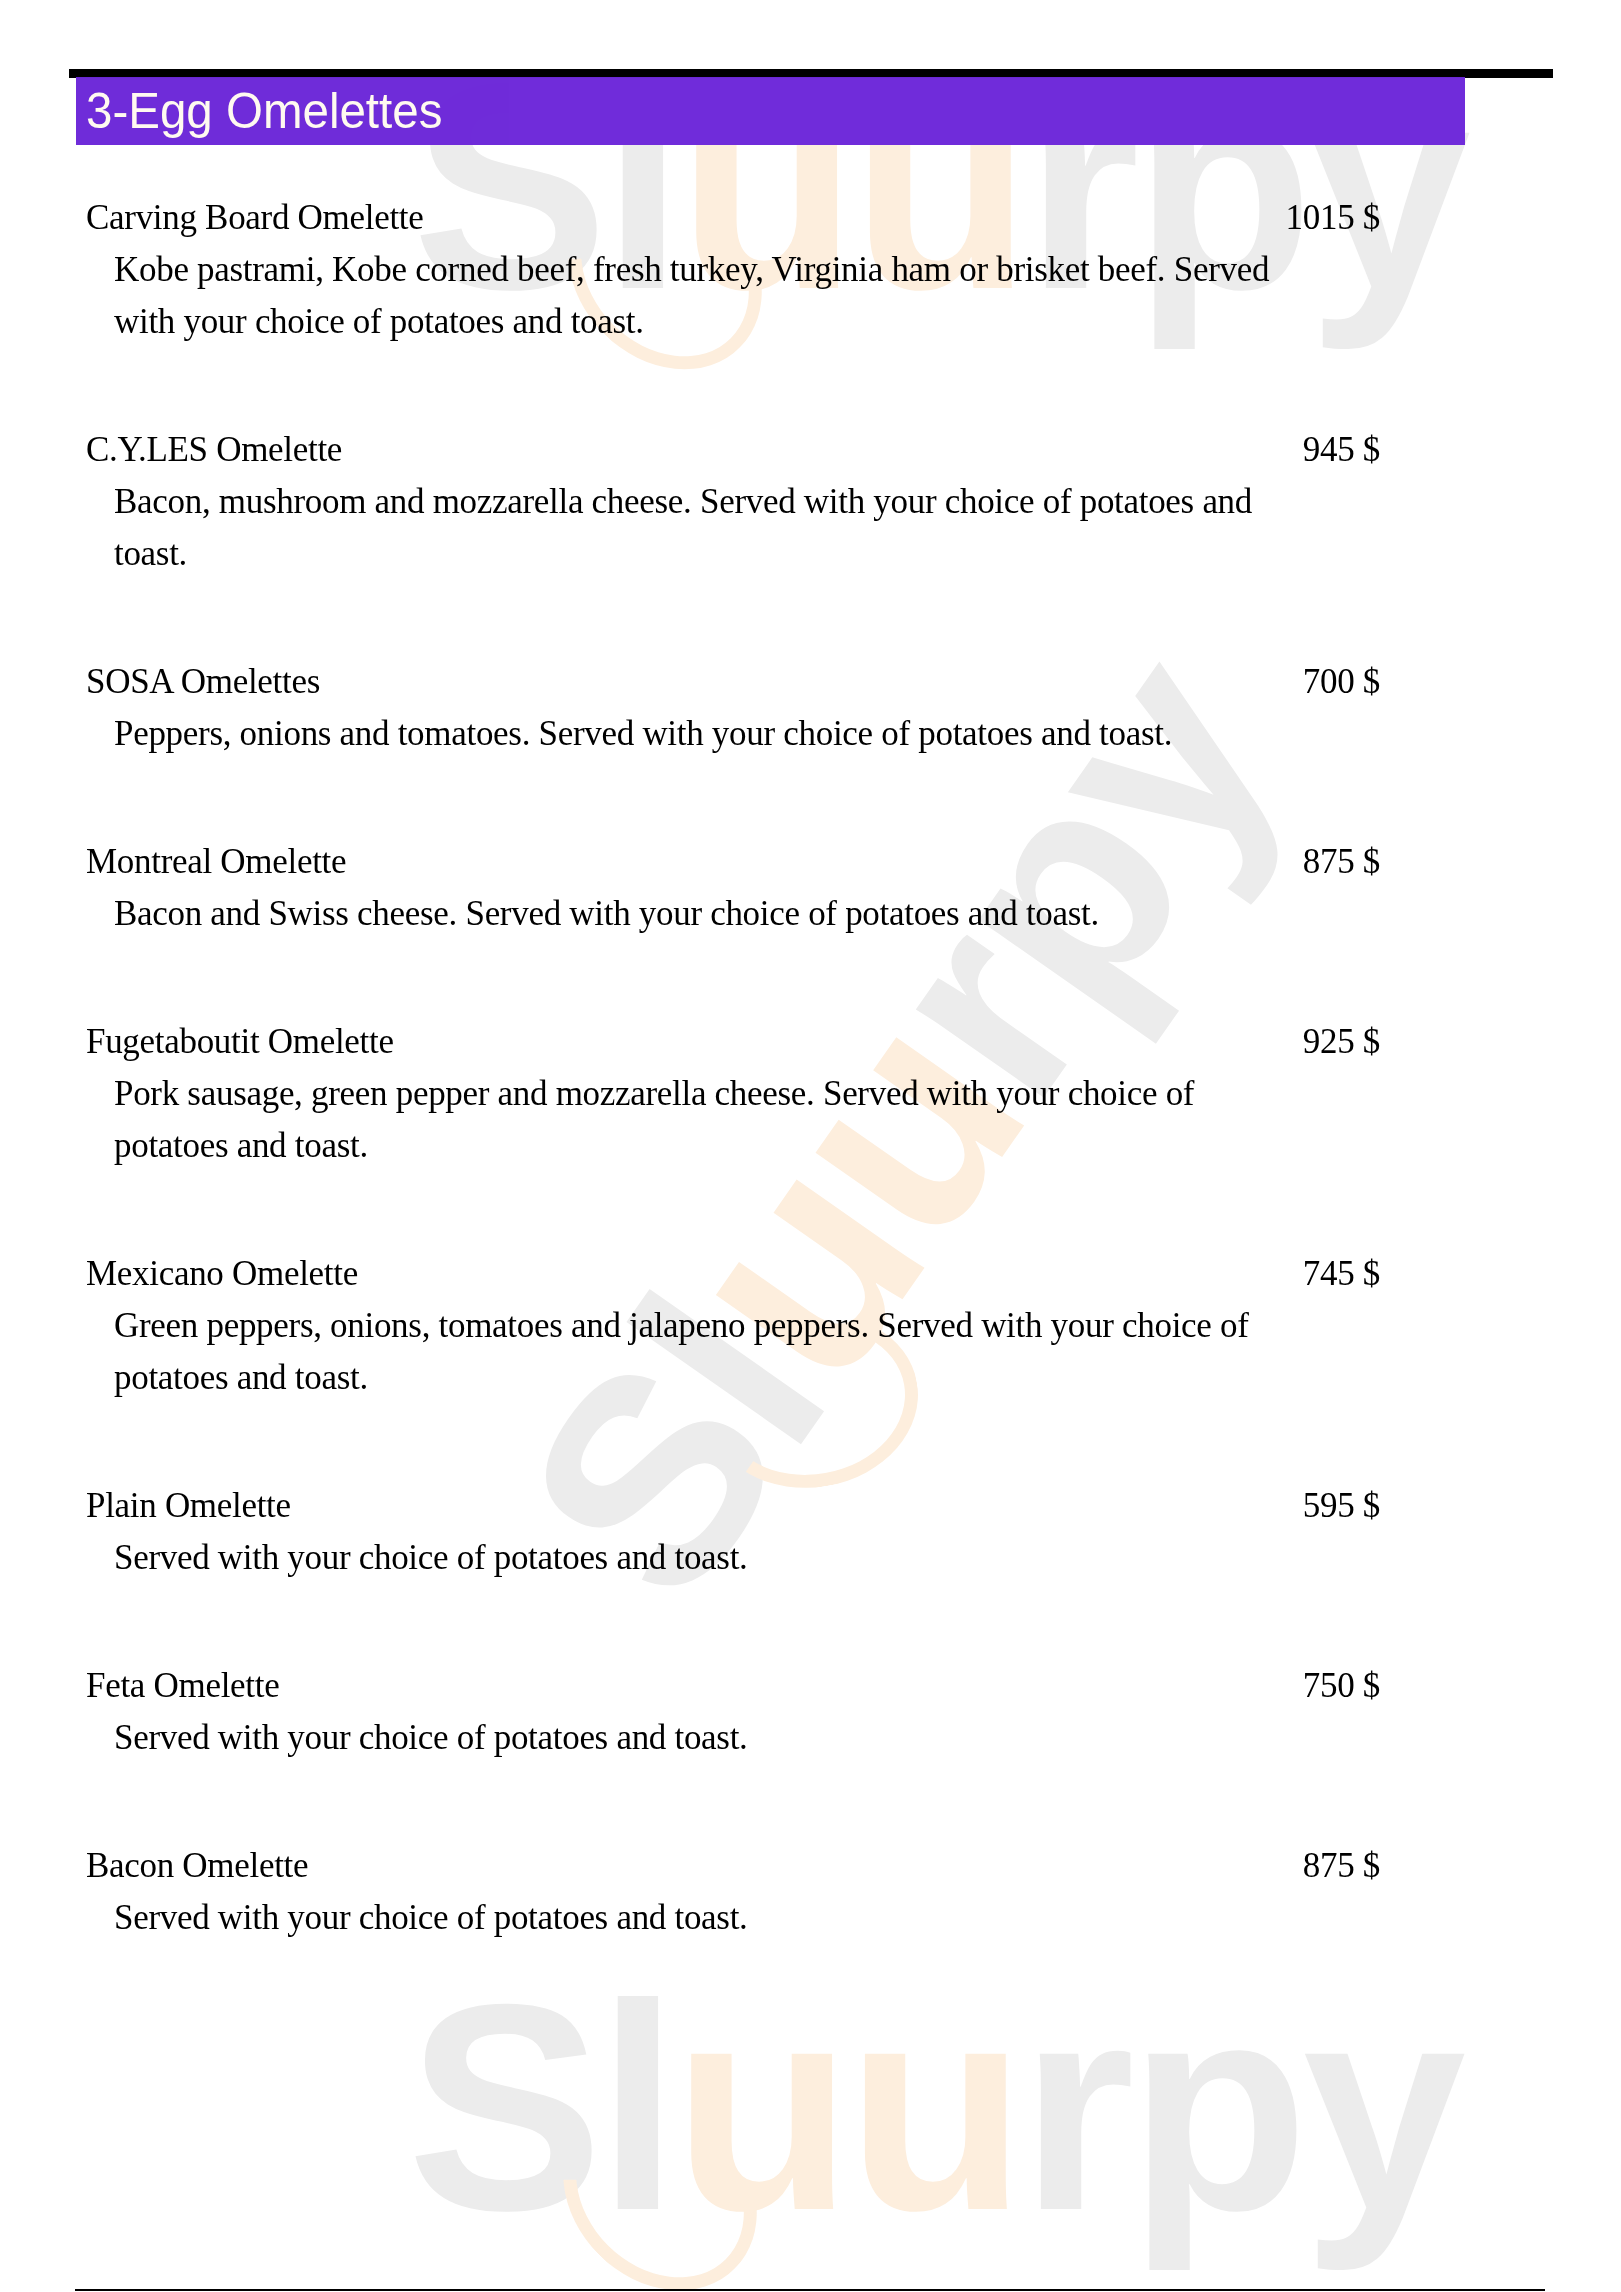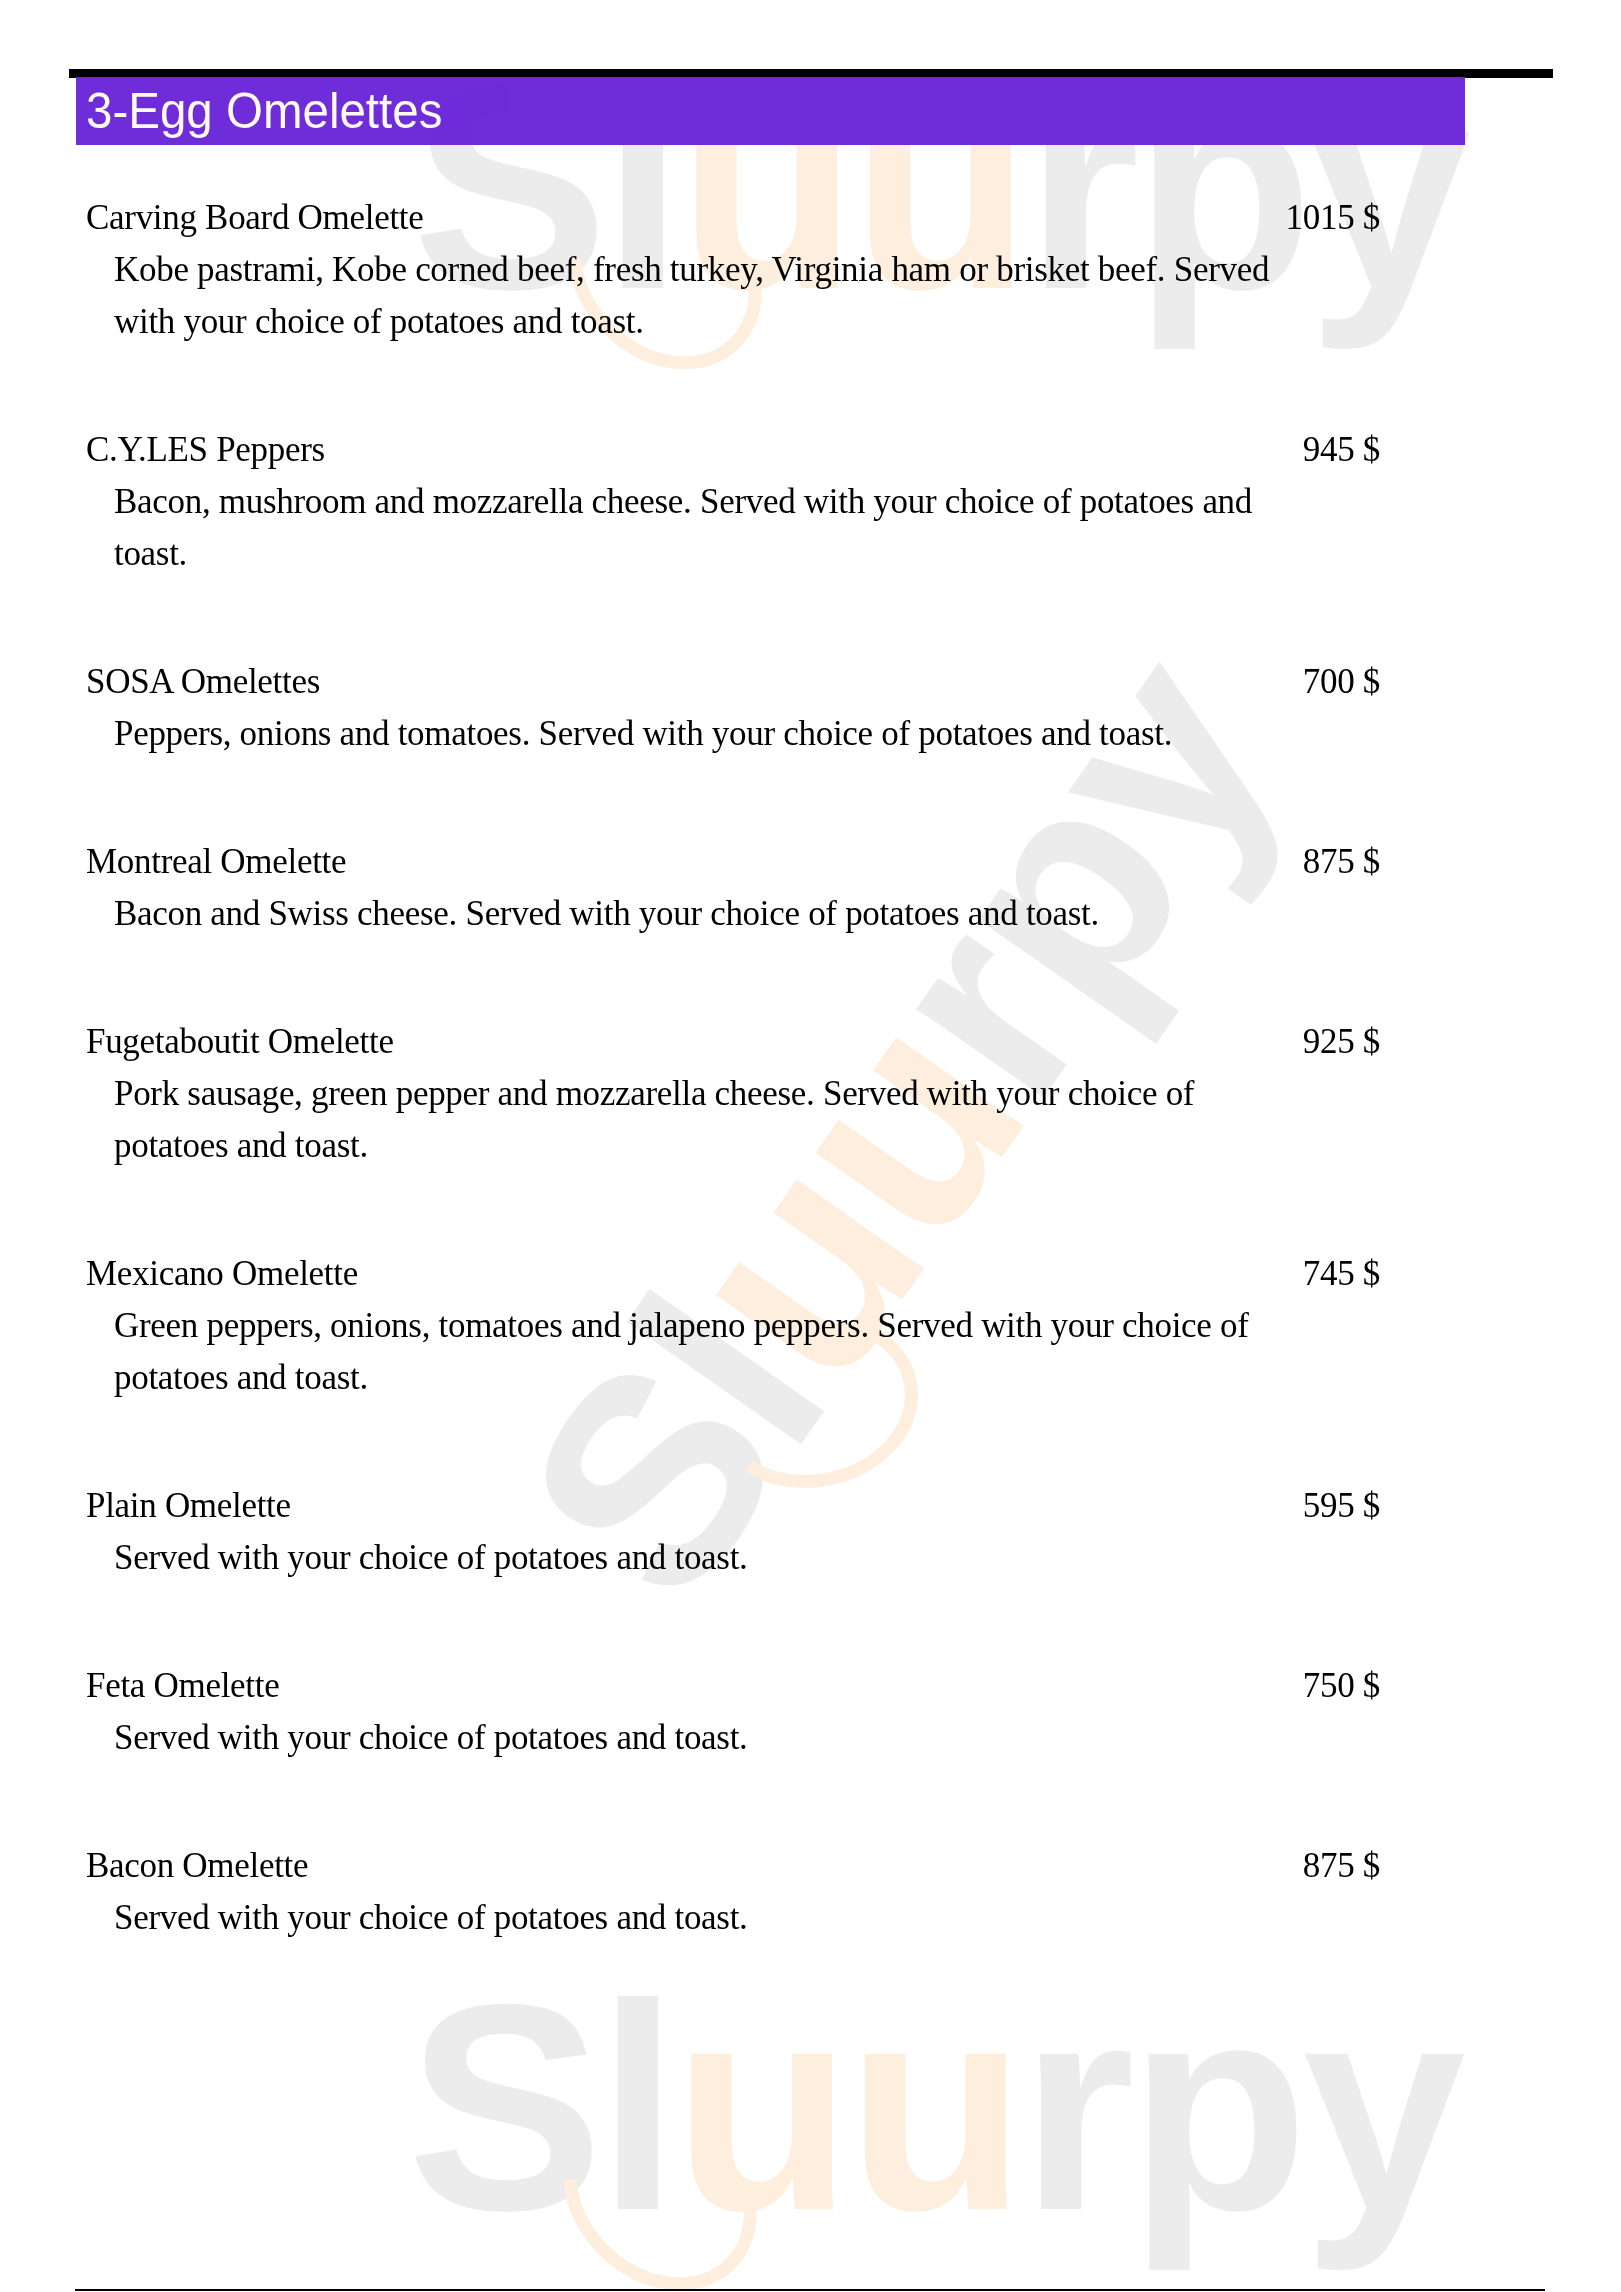--- a/index.html
+++ b/index.html
@@ -163,21 +163,21 @@
   <div class="menu-item">
     <div class="item-row">
       <div class="item-name">Carving Board Omelette</div>
       <div class="item-price">1015 $</div>
     </div>
     <div class="item-desc">Kobe pastrami, Kobe corned beef, fresh turkey, Virginia ham or brisket beef. Served with your choice of potatoes and toast.</div>
   </div>
 
   <div class="menu-item">
     <div class="item-row">
-      <div class="item-name">C.Y.LES Peppers</div>
+      <div class="item-name">C.Y.LES Omelette</div>
       <div class="item-price">945 $</div>
     </div>
     <div class="item-desc">Bacon, mushroom and mozzarella cheese. Served with your choice of potatoes and toast.</div>
   </div>
 
   <div class="menu-item">
     <div class="item-row">
       <div class="item-name">SOSA Omelettes</div>
       <div class="item-price">700 $</div>
     </div>

